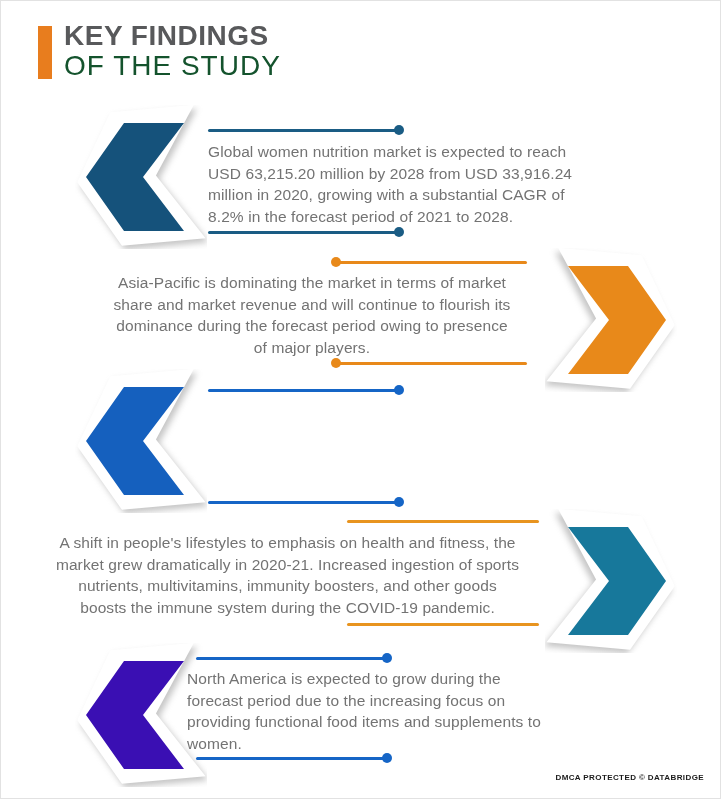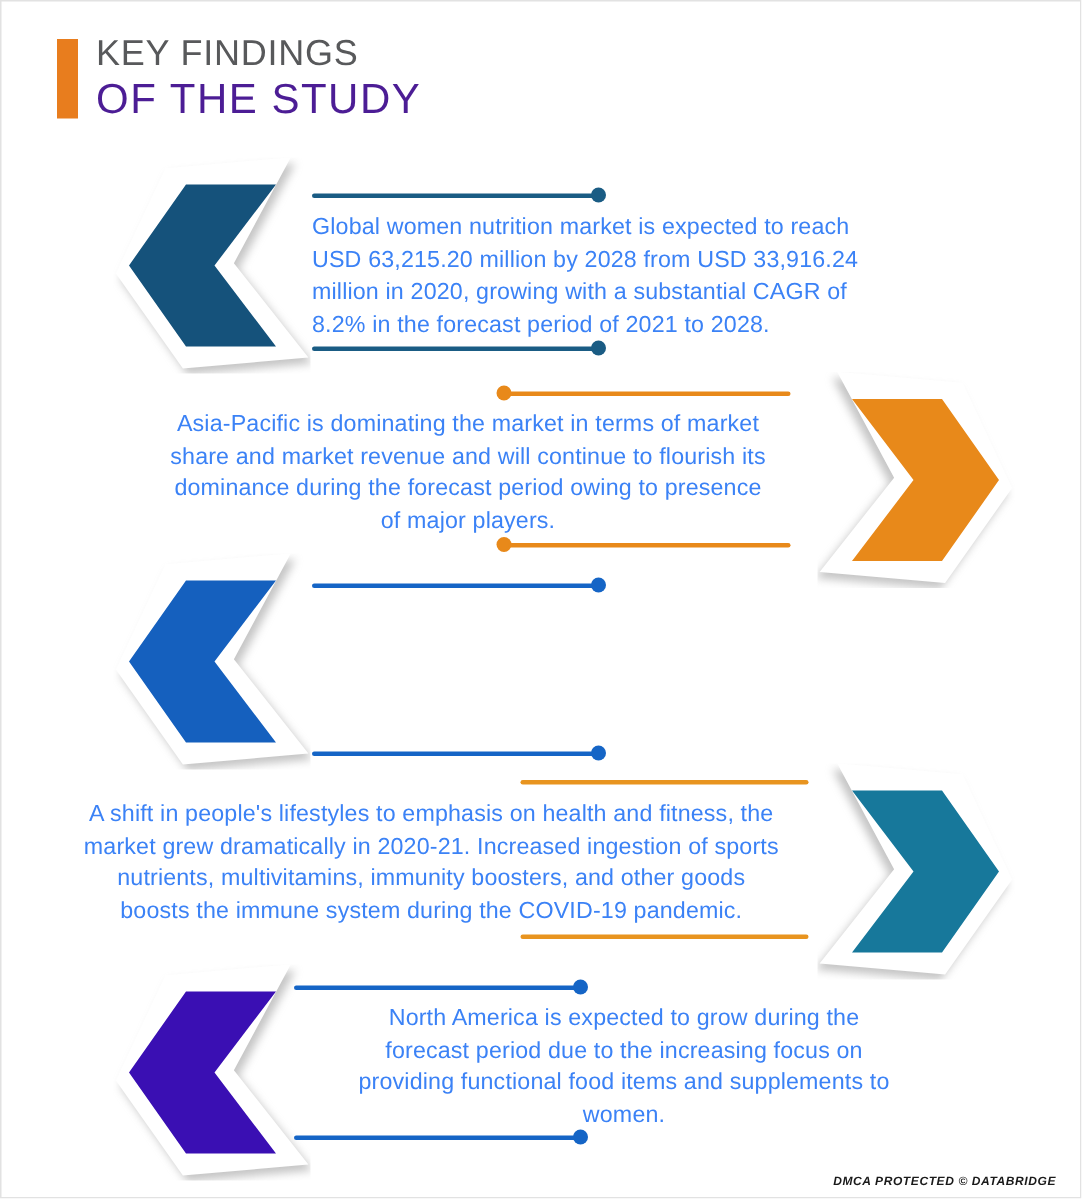--- a/index.html
+++ b/index.html
@@ -8,40 +8,40 @@
     width:721px;height:799px;
     background:#ffffff;
     border:1px solid #e2e2e2;
     box-sizing:border-box;
     overflow:hidden;
     font-family:"Liberation Sans", sans-serif;
   }
   
   .hdr-bar{position:absolute;left:37px;top:25px;width:14px;height:53px;}
   .hdr-title{position:absolute;left:63px;top:20px;line-height:30px;letter-spacing:.5px;}
-  .hdr-title .l1{font-size:24px;font-weight:400;color:#58595b;}
-  .hdr-title .l2{font-size:28px;font-weight:400;color:#4c1d95;letter-spacing:1px;}
+  .hdr-title .l1{font-size:28px;font-weight:700;color:#58595b;}
+  .hdr-title .l2{font-size:28px;font-weight:400;color:#14532d;letter-spacing:1px;}
   
   .finding-text{
     position:absolute;
     font-size:15.5px;line-height:21.5px;letter-spacing:.1px;
-    color:#3b82f6;white-space:pre-line;
+    color:#737373;white-space:pre-line;
   }
   .connector{position:absolute;display:flex;align-items:center;height:10px;}
   .connector .bar{flex:1;height:3px;background:var(--line);border-radius:2px;}
   .connector .dot{width:10px;height:10px;border-radius:50%;background:var(--line);flex:0 0 auto;}
   .connector.dot-right .dot{margin-left:-2px;}
   .connector.dot-left{flex-direction:row-reverse;}
   .connector.dot-left .dot{margin-right:-2px;}
   .chev{position:absolute;width:132px;height:144px;}
   .chev .outer{filter:drop-shadow(3px 4px 3px rgba(110,110,110,.40));}
   
   .footer{
-    position:absolute;right:16px;bottom:6px;
-    font-size:8px;font-weight:700;color:#1a1a1a;letter-spacing:.4px;font-style:italic;
+    position:absolute;right:16px;bottom:16px;
+    font-size:8px;font-weight:700;color:#1a1a1a;letter-spacing:.4px;
   }
 </style>
 </head>
 <body>
 
 <div class="canvas">
 
   <div class="hdr-bar" id="accent-bar" style="background: rgb(232, 125, 30);"></div>
   <div class="hdr-title">
     <div class="l1">KEY FINDINGS</div>
@@ -125,21 +125,21 @@
   <svg class="chev" style="left: 74px; top: 642px; --line: #1565C6;" viewBox="0 0 132 144">
     <g class="outer">
       <polygon points="41,5 125,5 81,72 125,139 41,139 2,72" fill="#ffffff" transform="rotate(-5 63 72)"></polygon>
     </g>
     <polygon points="49,18 109,18 68,72 109,126 49,126 11,72" fill="#3A0FB3"></polygon>
   </svg>
   <div class="connector dot-right" style="left: 195px; top: 652px; width: 196px; --line: #1565C6;">
     <i class="bar"></i>
       <i class="dot"></i>
   </div>
-  <div class="finding-text" style="left:210px;top:667px;width:410px;text-align:center">North America is expected to grow during the
+  <div class="finding-text" style="left:186px;top:667px;width:410px;text-align:left">North America is expected to grow during the
 forecast period due to the increasing focus on
 providing functional food items and supplements to
 women.</div>
   <div class="connector dot-right" style="left: 195px; top: 752px; width: 196px; --line: #1565C6;">
     <i class="bar"></i>
       <i class="dot"></i>
   </div>
 
   <div class="footer">DMCA PROTECTED © DATABRIDGE</div>
 </div>

